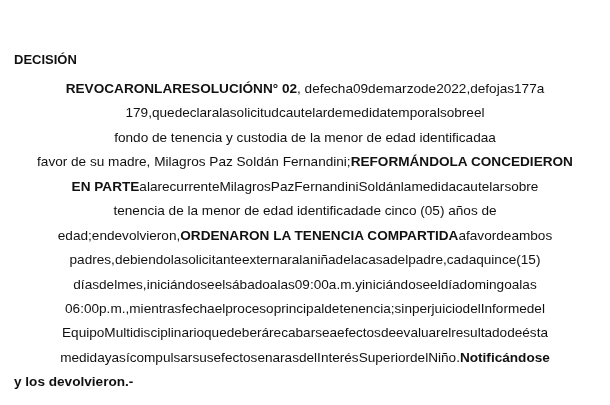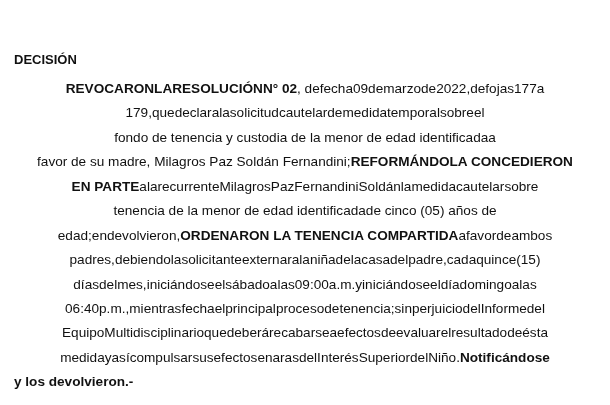--- a/index.html
+++ b/index.html
@@ -114,27 +114,27 @@
       <span class="w">a.m.</span>
       <span class="w">y</span>
       <span class="w">iniciándose</span>
       <span class="w">el</span>
       <span class="w">día</span>
       <span class="w">domingo</span>
       <span class="w">a</span>
       <span class="w">las</span>
     </div>
     <div class="line j">
-      <span class="w">06:40</span>
+      <span class="w">06:00</span>
       <span class="w">p.m.,</span>
       <span class="w">mientras</span>
       <span class="w">fecha</span>
       <span class="w">el</span>
+      <span class="w">proceso</span>
       <span class="w">principal</span>
-      <span class="w">proceso</span>
       <span class="w">de</span>
       <span class="w">tenencia;</span>
       <span class="w">sin</span>
       <span class="w">perjuicio</span>
       <span class="w">del</span>
       <span class="w">Informe</span>
       <span class="w">del</span>
     </div>
     <div class="line j">
       <span class="w">Equipo</span>

